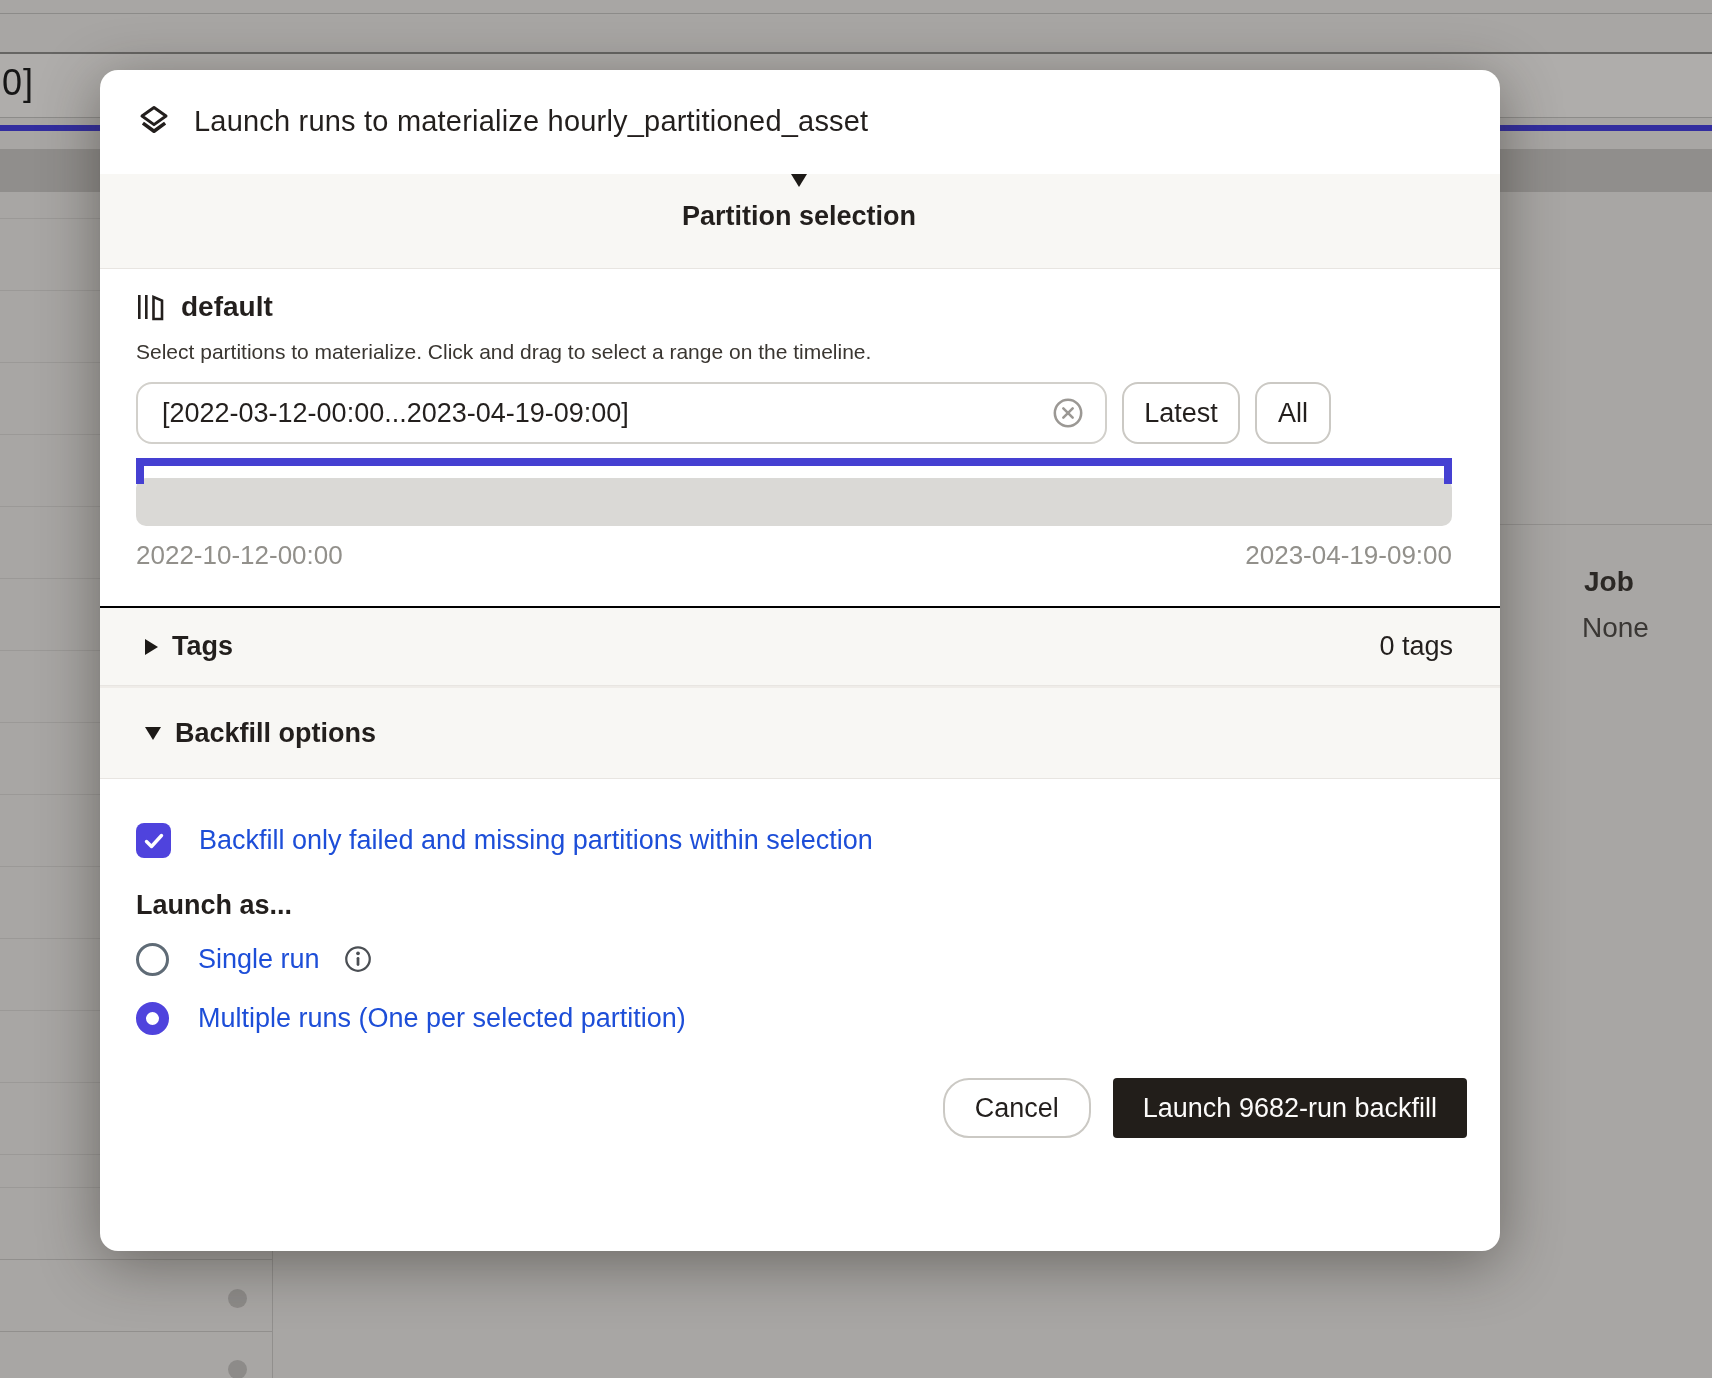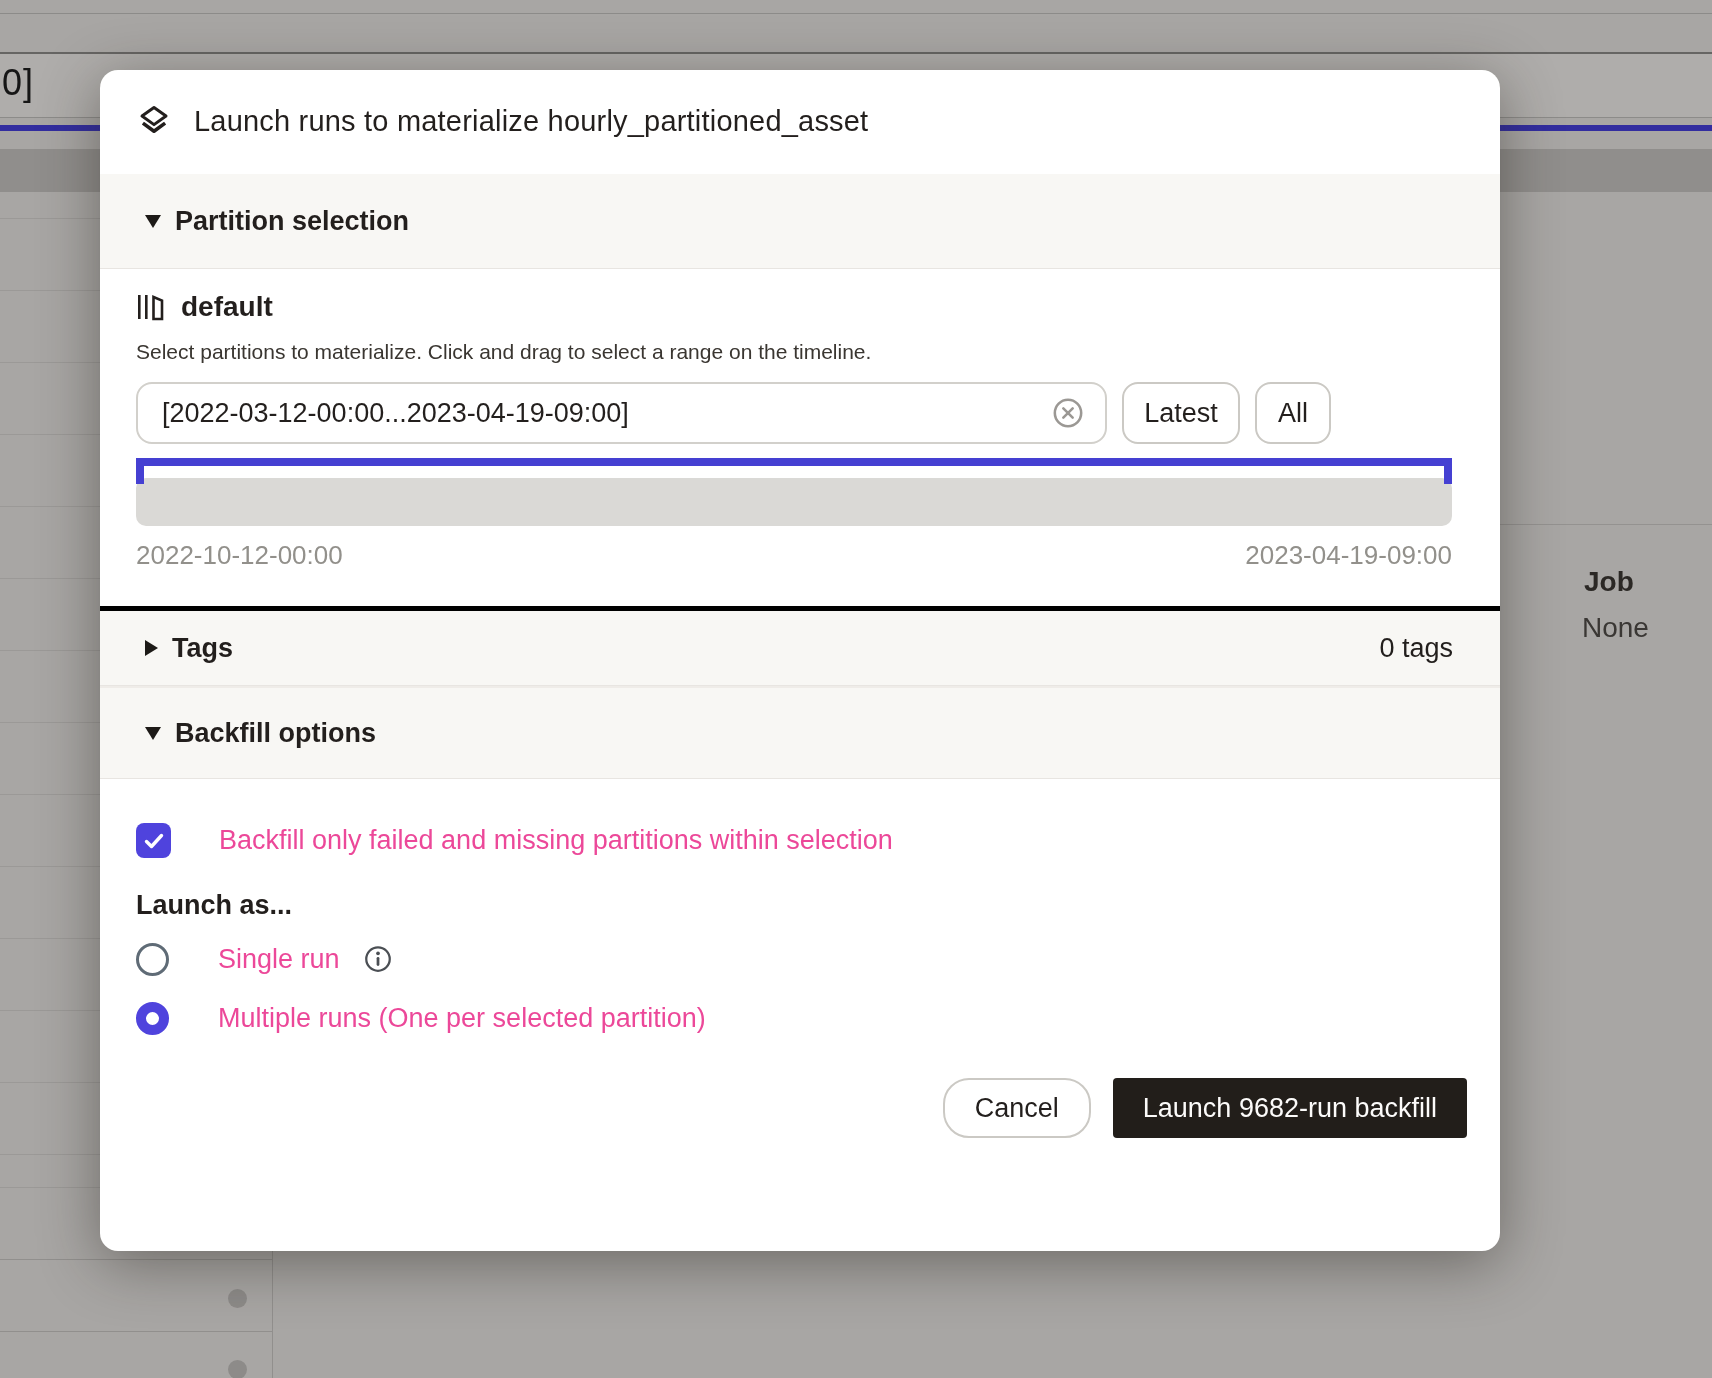--- a/index.html
+++ b/index.html
@@ -44,22 +44,22 @@
     padding:0 47px 0 45px; gap:18px; cursor:pointer;
   }
   .warnings-row .label { font-size:27px; font-weight:700; color:#a15e26; margin-left:4px; }
   .warnings-row .count { margin-left:auto; font-size:27px; color:#a15e26; }
 
   .section-header {
     background:#f8f7f4; display:flex; align-items:center; gap:14px;
     padding:0 47px 0 45px; border-bottom:1px solid #e8e5e1; cursor:pointer;
   }
   .section-header .label { font-size:27px; font-weight:700; color:#231f1d; }
-  #partition-header { height:97px; border-top:2px solid #ffffff; }
-  #tags-header { height:80px; border-top:5px solid #000000; }
+  #partition-header { height:97px; border-top:2px solid #ffffff;flex-direction:column; }
+  #tags-header { height:80px; border-top:2px solid #000000; }
   #tags-header .label { font-weight:600; }
   #tags-header .count { margin-left:auto; font-size:27px; color:#231f1d; font-weight:400; }
   #backfill-header { height:93px; border-top:2px solid #efece8; }
 
   .chev-right { width:0; height:0; border-left:13px solid #1d1a17; border-top:8px solid transparent; border-bottom:8px solid transparent; }
   .chev-down  { width:0; height:0; border-top:13px solid #1d1a17; border-left:8px solid transparent; border-right:8px solid transparent; }
 
   .partition-body { height:337px; padding:18px 48px 0 36px; }
   .dim-row { display:flex; align-items:center; gap:17px; height:40px; }
   .dim-row .dim-name { font-size:28px; font-weight:700; }
@@ -87,21 +87,21 @@
   .bracket::before { left:0; } .bracket::after { right:0; }
   .timeline-bar { margin-top:12px; height:48px; border-radius:10px; background:#dad9d6; }
   .timeline-labels { margin-top:14px; display:flex; justify-content:space-between; font-size:26px; color:#92908b; }
 
   .backfill-body { height:229px; padding:44px 44px 0 36px; }
   .checkbox-row { display:flex; align-items:center; gap:28px; cursor:pointer; }
   .checkbox {
     width:35px; height:35px; border-radius:8px; background:#4f43dd;
     display:flex; align-items:center; justify-content:center;
   }
-  .checkbox-row .label, .radio-row .label { font-size:27px; color:#ec4899;margin-left:20px; }
+  .checkbox-row .label, .radio-row .label { font-size:27px; color:#1d4ed8; }
   .launch-as { margin-top:32px; font-size:27px; font-weight:700; }
   .radio-row { display:flex; align-items:center; gap:29px; margin-top:17px; height:42px; cursor:pointer; }
   .radio-off { width:33px; height:33px; border-radius:50%; border:3px solid #5f6b76; background:#fff; }
   .radio-on  { width:33px; height:33px; border-radius:50%; border:10px solid #4f43dd; background:#fff; }
   .info-icon { margin-left:-6px; display:inline-flex; }
 
   .footer { flex:1; display:flex; justify-content:flex-end; align-items:flex-start; gap:22px; padding:70px 33px 0 0; }
   #cancel-btn { height:60px; border-radius:26px; padding:0 30px; }
   .btn-dark {
     height:60px; border:none; border-radius:4px; padding:0 30px; background:#221e1a;

